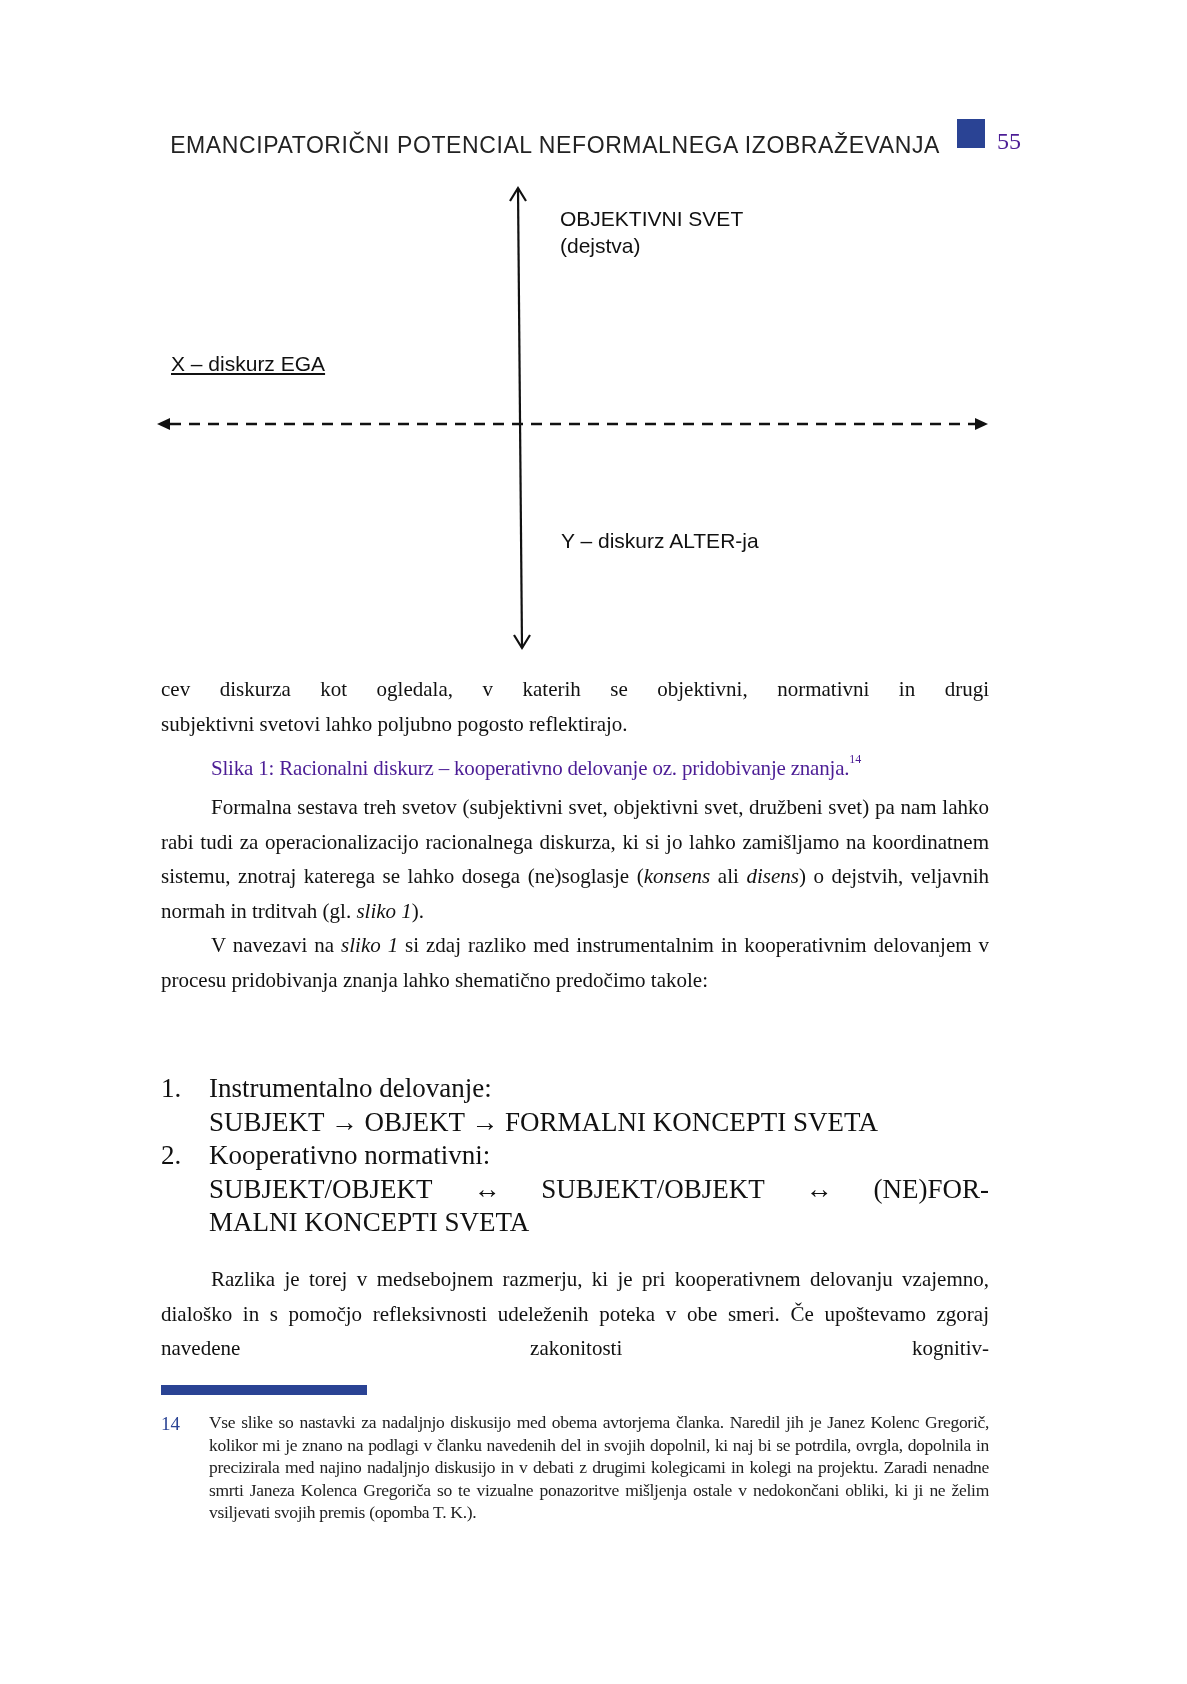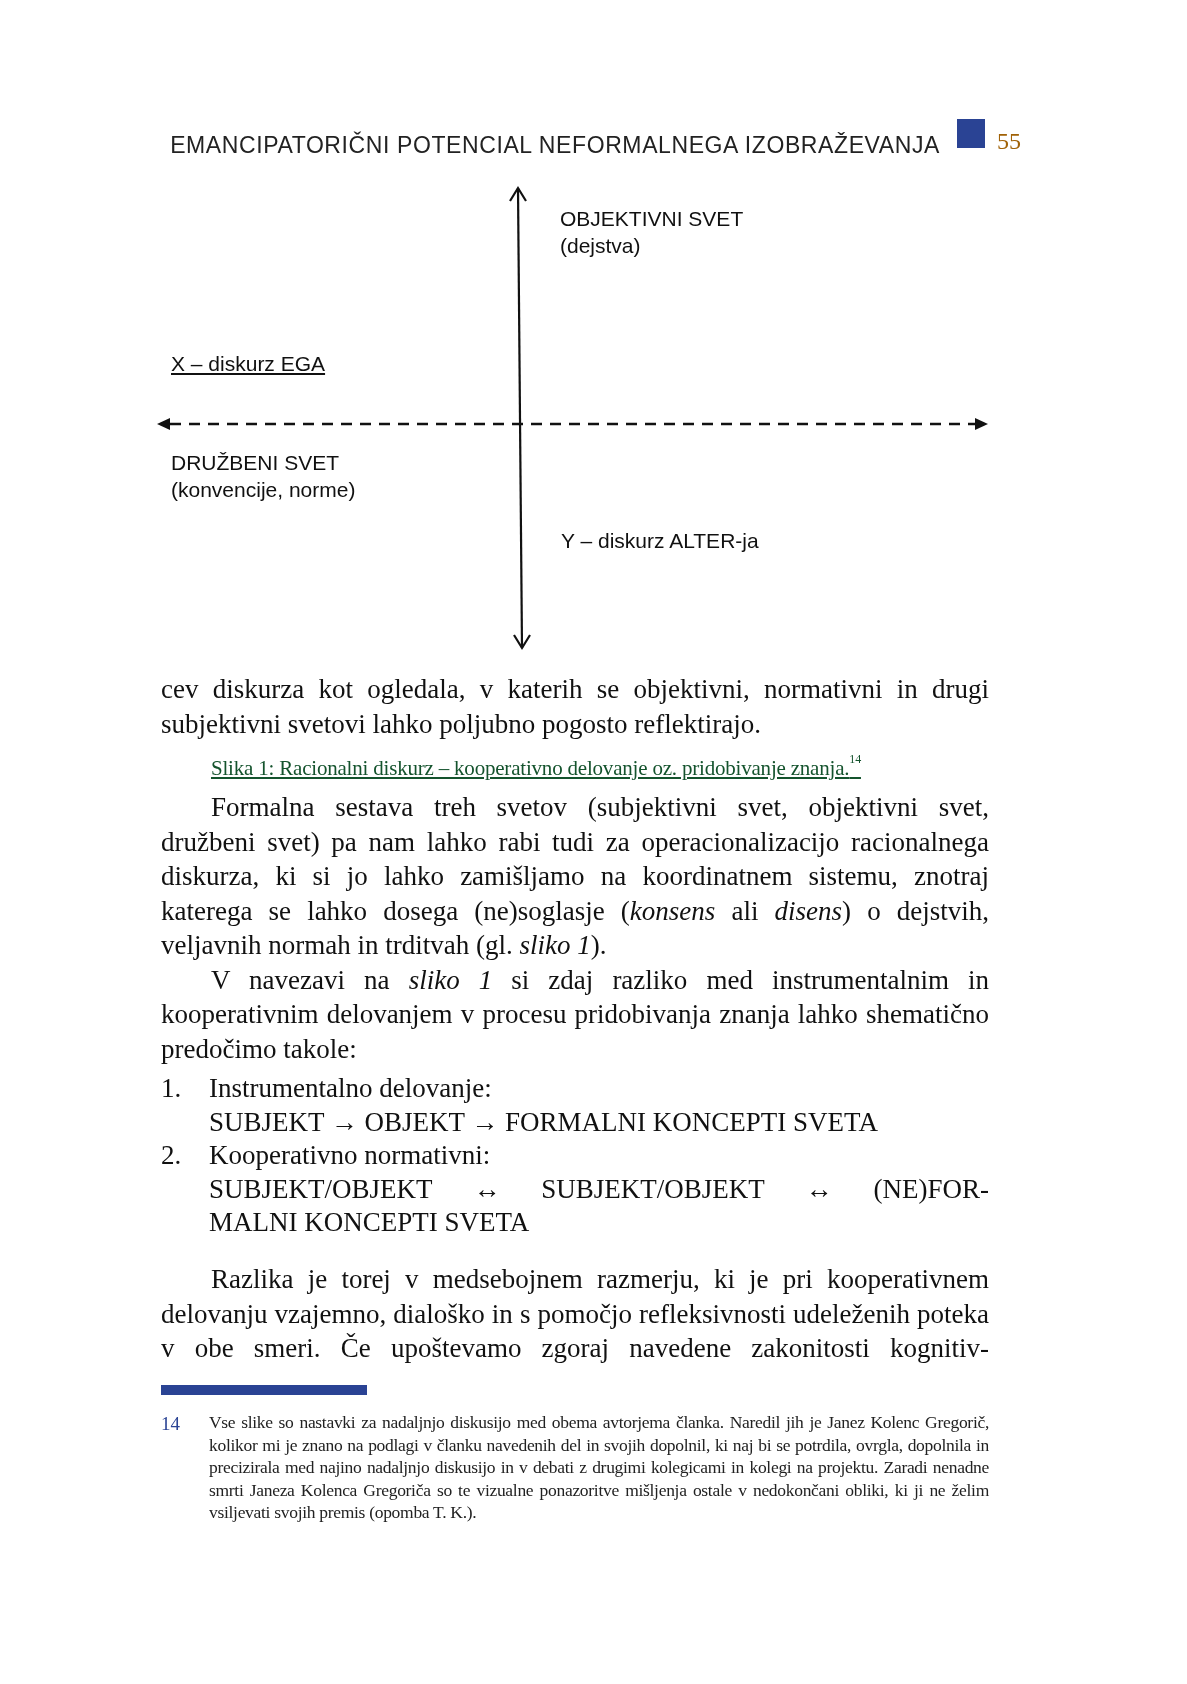--- a/index.html
+++ b/index.html
@@ -1,28 +1,28 @@
 <!DOCTYPE html>
 <html><head>
 <meta charset="utf-8">
 <style>
   html, body { margin:0; padding:0; background:#ffffff; }
   body { width:1187px; height:1684px; position:relative; overflow:hidden; font-family:"DejaVu Serif", serif; color:#111; }
   .header { position:absolute; top:120px; left:0; width:1187px; height:40px; }
   .header-title { position:absolute; right:247px; top:12px; font-family:Liberation Sans, sans-serif; font-size:23px; letter-spacing:0.6px; color:#222; white-space:nowrap; }
   .header-square { position:absolute; left:957px; top:119px; width:28px; height:29px; background:#2a4394; }
-  .page-number { position:absolute; left:997px; top:128px; font-family:"Liberation Serif", serif; font-size:24px; color:#a16207; }
+  .page-number { position:absolute; left:997px; top:128px; font-family:"Liberation Serif", serif; font-size:24px; color:#4c1d95; }
 
   .figure { position:absolute; left:150px; top:185px; width:850px; height:470px; }
   .fig-label { position:absolute; font-family:"Liberation Sans", sans-serif; font-size:21px; color:#111; line-height:27px; white-space:nowrap; }
 
-  .body-text { position:absolute; left:161px; width:828px; font-family:"Liberation Serif", serif; font-size:27px; line-height:34.5px; color:#111; text-align:justify; }
+  .body-text { position:absolute; left:161px; width:828px; font-family:"Liberation Serif", serif; font-size:21px; line-height:34.5px; color:#111; text-align:justify; }
   .para { margin:0; }
   .indent { text-indent:50px; }
-  .caption { position:absolute; left:211px; top:756px; font-family:"Liberation Serif", serif; font-size:21px; color:#14532d; white-space:nowrap; letter-spacing:-0.2px;text-decoration:underline; }
+  .caption { position:absolute; left:211px; top:756px; font-family:"Liberation Serif", serif; font-size:21px; color:#4c1d95; white-space:nowrap; letter-spacing:-0.2px; }
   .caption sup { font-size:12px; vertical-align:top; position:relative; top:-4px; }
 
   .list { position:absolute; left:161px; width:828px; font-family:"Liberation Serif", serif; font-size:27px; line-height:33.5px; }
   .list-item { position:relative; padding-left:48px; }
   .list-num { position:absolute; left:0; top:0; }
   .justify-line { display:flex; justify-content:space-between; }
 
   .footnote-rule { position:absolute; left:161px; top:1385px; width:206px; height:10px; background:#2a4394; }
   .footnote { position:absolute; left:161px; top:1411px; width:828px; font-family:"Liberation Serif", serif; font-size:17.5px; line-height:22.5px; color:#222; }
   .fn-num { position:absolute; left:0; top:2px; color:#2a4394; font-size:19px; }
@@ -48,24 +48,20 @@
     <line x1="20" y1="239" x2="825" y2="239" stroke="#111" stroke-width="2.6" stroke-dasharray="11,8"></line>
     <polygon points="7,239 20,233 20,245" fill="#111"></polygon>
     <polygon points="838,239 825,233 825,245" fill="#111"></polygon>
   </svg>
 
   <div class="fig-label" style="left:410px;top:20px;">
     <div>OBJEKTIVNI SVET</div>
     <div>(dejstva)</div>
   </div>
   <div class="fig-label" style="left:21px;top:165px;text-decoration:underline;">X – diskurz EGA</div>
-  <div class="fig-label" style="left:21px;top:264px;">
-    <div>DRUŽBENI SVET</div>
-    <div>(konvencije, norme)</div>
-  </div>
   <div class="fig-label" style="left:411px;top:342px;">Y – diskurz ALTER-ja</div>
 </div>
 
 <div class="body-text" style="top:672px;">
   <div class="justify-line">
       <span style="text-align:justify;text-align-last:justify;width:100%;display:block;">cev diskurza kot ogledala, v katerih se objektivni, normativni in drugi</span>
     </div>
   <div>subjektivni svetovi lahko poljubno pogosto reflektirajo.</div>
 </div>
 

